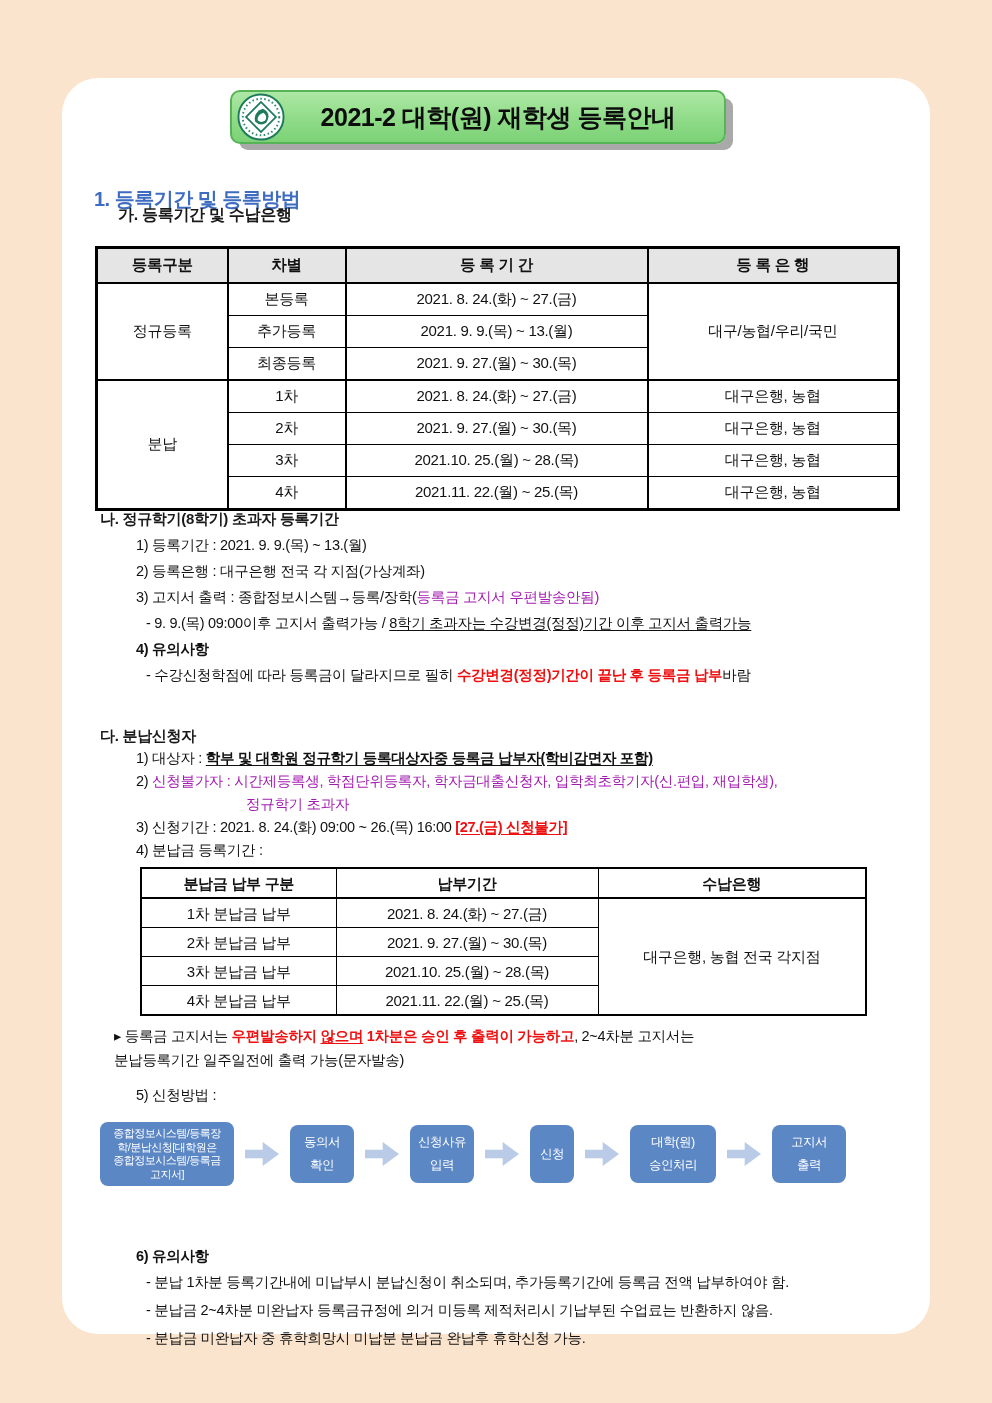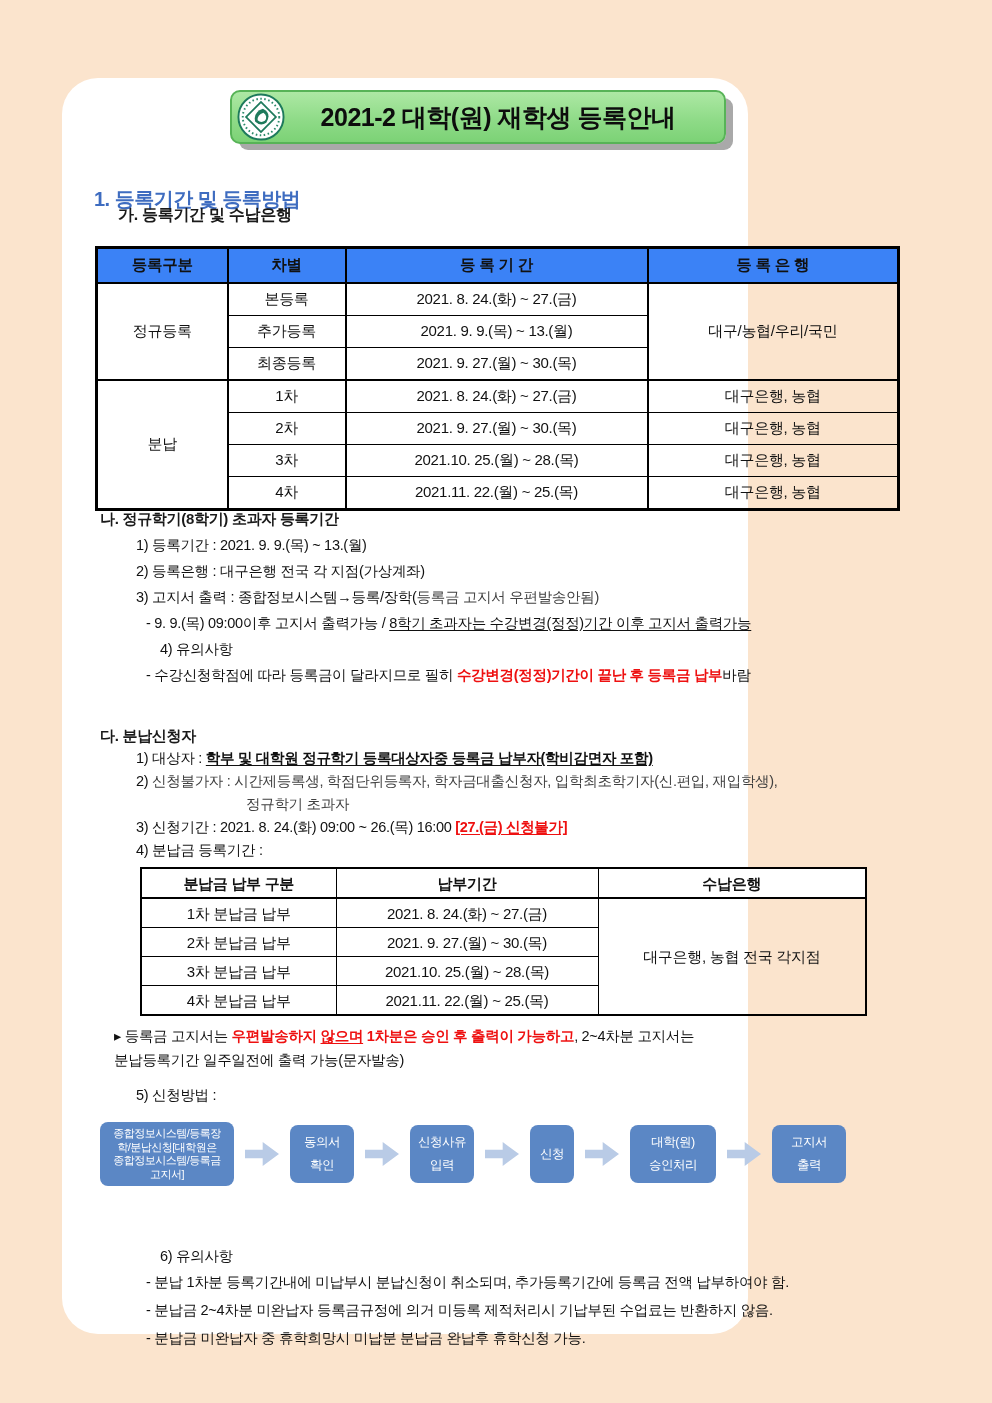--- a/index.html
+++ b/index.html
@@ -3,21 +3,21 @@
 <meta charset="utf-8">
 <style>
   html,body{margin:0;padding:0;}
   body{
     width:992px;height:1403px;position:relative;
     background:#fbe4cd;
     font-family:"Liberation Sans","DejaVu Sans",sans-serif;
     color:#111;letter-spacing:-0.3px;overflow:hidden;
   }
   .card{
-    position:absolute;left:62px;top:78px;width:686px;height:1256px;
+    position:absolute;left:62px;top:78px;width:868px;height:1256px;
     background:#ffffff;border-radius:36px;
   }
   
   .banner{
     position:absolute;left:168px;top:12px;width:492px;height:50px;
     background:linear-gradient(180deg,#ade8a4 0%,#8fdb88 55%,#7cd276 100%);
     border:2px solid #57b357;border-radius:10px;
     box-shadow:8px 7px 0 -1px #a9a9a9;
     display:flex;align-items:center;
   }
@@ -33,21 +33,21 @@
   }
   .h2a{
     position:absolute;left:56px;top:127px;
     font-size:16px;font-weight:bold;color:#1a1a1a;
   }
   .h2{font-size:15px;font-weight:bold;color:#1a1a1a;}
   
   table{border-collapse:collapse;table-layout:fixed;}
   .tbl1{position:absolute;left:33px;top:168px;width:802px;border:3px solid #000;}
   .tbl1 th{
-    background:#3b82f6;border:2px solid #000;height:31px;
+    background:#e5e5e5;border:2px solid #000;height:31px;
     font-size:15.5px;font-weight:bold;text-align:center;margin-left:20px;
   }
   .tbl1 td{
     border-left:2px solid #000;border-right:2px solid #000;
     border-top:1px solid #000;border-bottom:1px solid #000;
     height:29px;font-size:15px;text-align:center;
   }
   .tbl1 tr.grp td{border-top:2px solid #000;}
   .tbl2{width:725px;margin:5px 8px 0 40px;border:2px solid #000;}
   .tbl2 th{
@@ -58,26 +58,26 @@
     border-left:1px solid #000;border-right:1px solid #000;
     border-top:1px solid #000;border-bottom:1px solid #000;
     height:26px;font-size:15px;text-align:center;
   }
   
   .sec{position:absolute;font-size:14.5px;line-height:26px;}
   .secB{left:38px;top:428px;width:824px;}
   .secC{left:38px;top:646px;width:824px;line-height:23px;}
   .lvl1{padding-left:36px;}
   .lvl2{padding-left:46px;}
-  .blue{color:#404040;}
+  .blue{color:#a21caf;}
   .red{color:#ee1010;font-weight:bold;}
   .redu{color:#ee1010;font-weight:bold;text-decoration:underline;text-underline-offset:2px;}
   .bu{font-weight:bold;text-decoration:underline;text-underline-offset:2px;}
   .u{text-decoration:underline;text-underline-offset:2px;}
-  .bold{font-weight:normal;margin-left:24px;}
+  .bold{font-weight:bold;}
   .note{margin:8px 0 0 -2px;text-indent:16px;line-height:24px;width:812px;}
   .mt5{margin-top:12px;}
   
   .flow{
     display:flex;align-items:center;justify-content:space-between;
     width:746px;margin:14px 0 0 0;height:66px;
   }
   .flow-box{
     background:#5b87c5;border-radius:8px;color:#fff;
     display:flex;flex-direction:column;justify-content:center;align-items:center;

